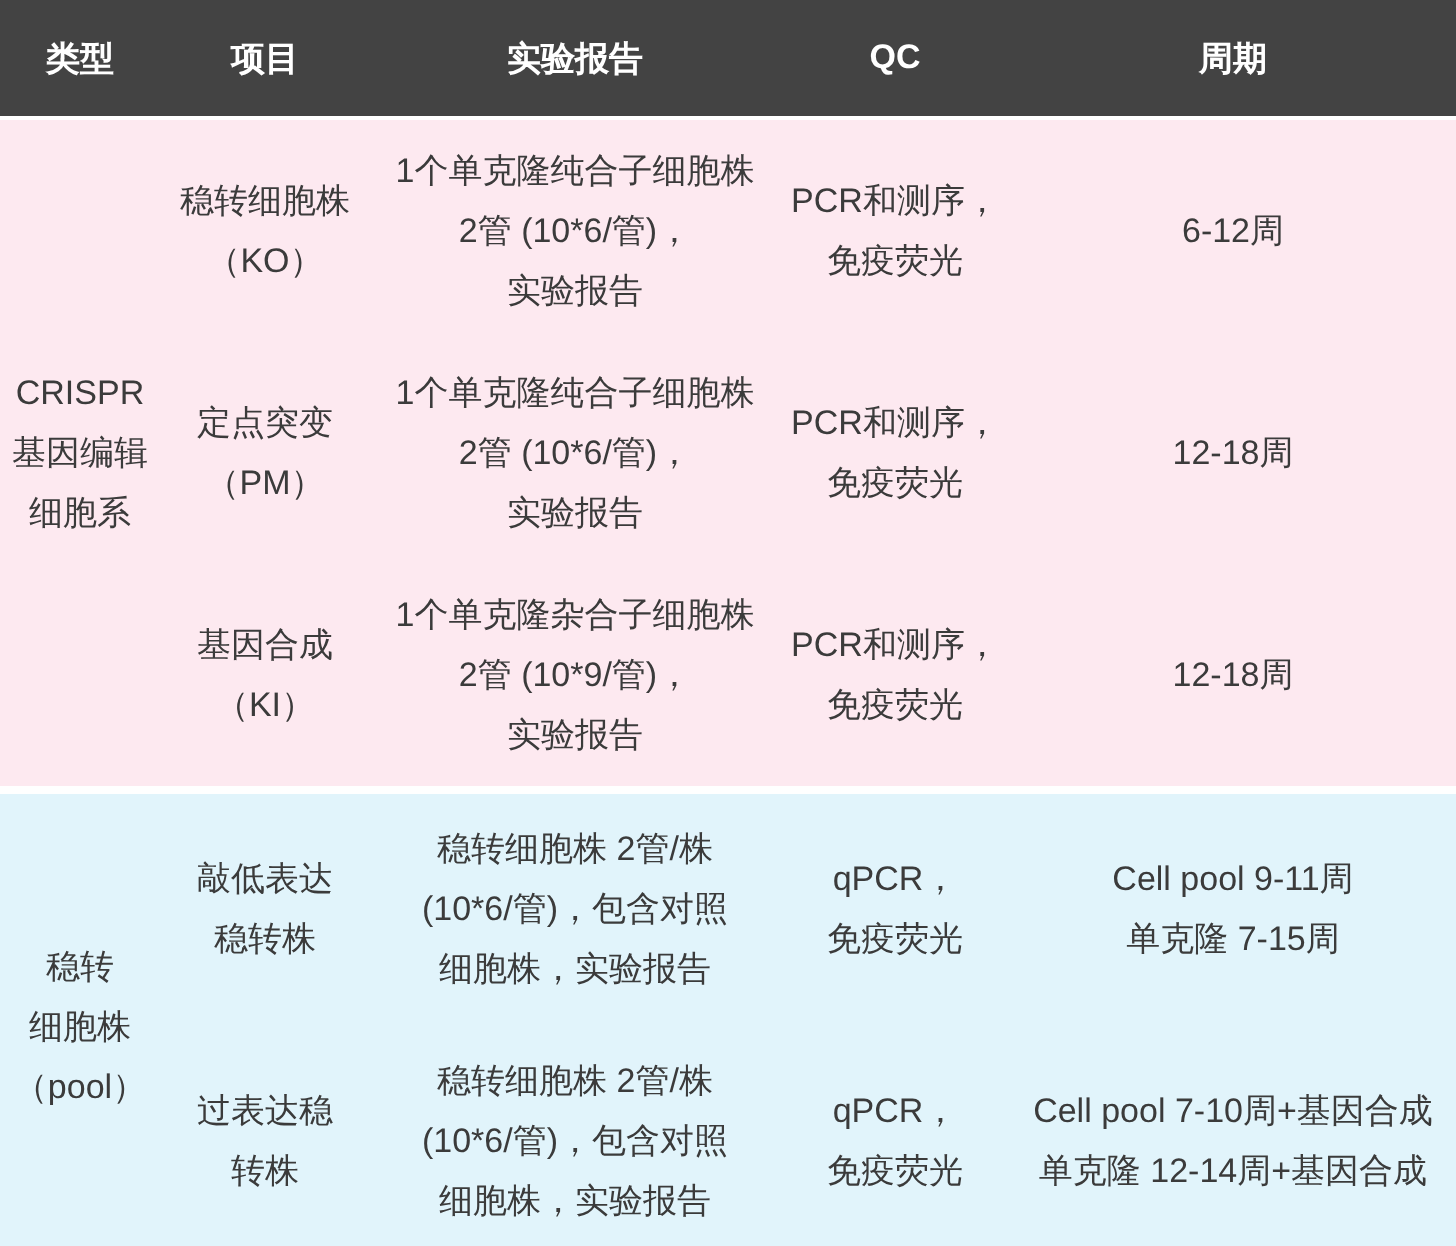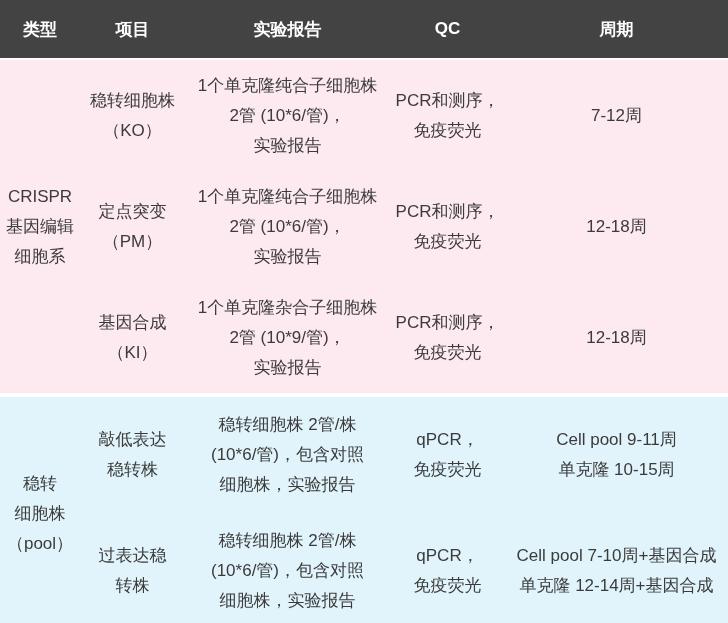--- a/index.html
+++ b/index.html
@@ -90,21 +90,21 @@
         <td rowspan="3">CRISPR
 基因编辑
 细胞系</td>
         <td>稳转细胞株
 （KO）</td>
         <td>1个单克隆纯合子细胞株
 2管 (10*6/管)，
 实验报告</td>
         <td>PCR和测序，
 免疫荧光</td>
-        <td>7-12周</td>
+        <td>6-12周</td>
       </tr>
       <tr>
         <td>定点突变
 （PM）</td>
         <td>1个单克隆纯合子细胞株
 2管 (10*6/管)，
 实验报告</td>
         <td>PCR和测序，
 免疫荧光</td>
         <td>12-18周</td>
@@ -133,21 +133,21 @@
 细胞株
 （pool）</td>
         <td>敲低表达
 稳转株</td>
         <td>稳转细胞株 2管/株
 (10*6/管)，包含对照
 细胞株，实验报告</td>
         <td>qPCR，
 免疫荧光</td>
         <td>Cell pool 9-11周
-单克隆 10-15周</td>
+单克隆 7-15周</td>
       </tr>
       <tr class="r-bottom">
         <td>过表达稳
 转株</td>
         <td>稳转细胞株 2管/株
 (10*6/管)，包含对照
 细胞株，实验报告</td>
         <td>qPCR，
 免疫荧光</td>
         <td>Cell pool 7-10周+基因合成

